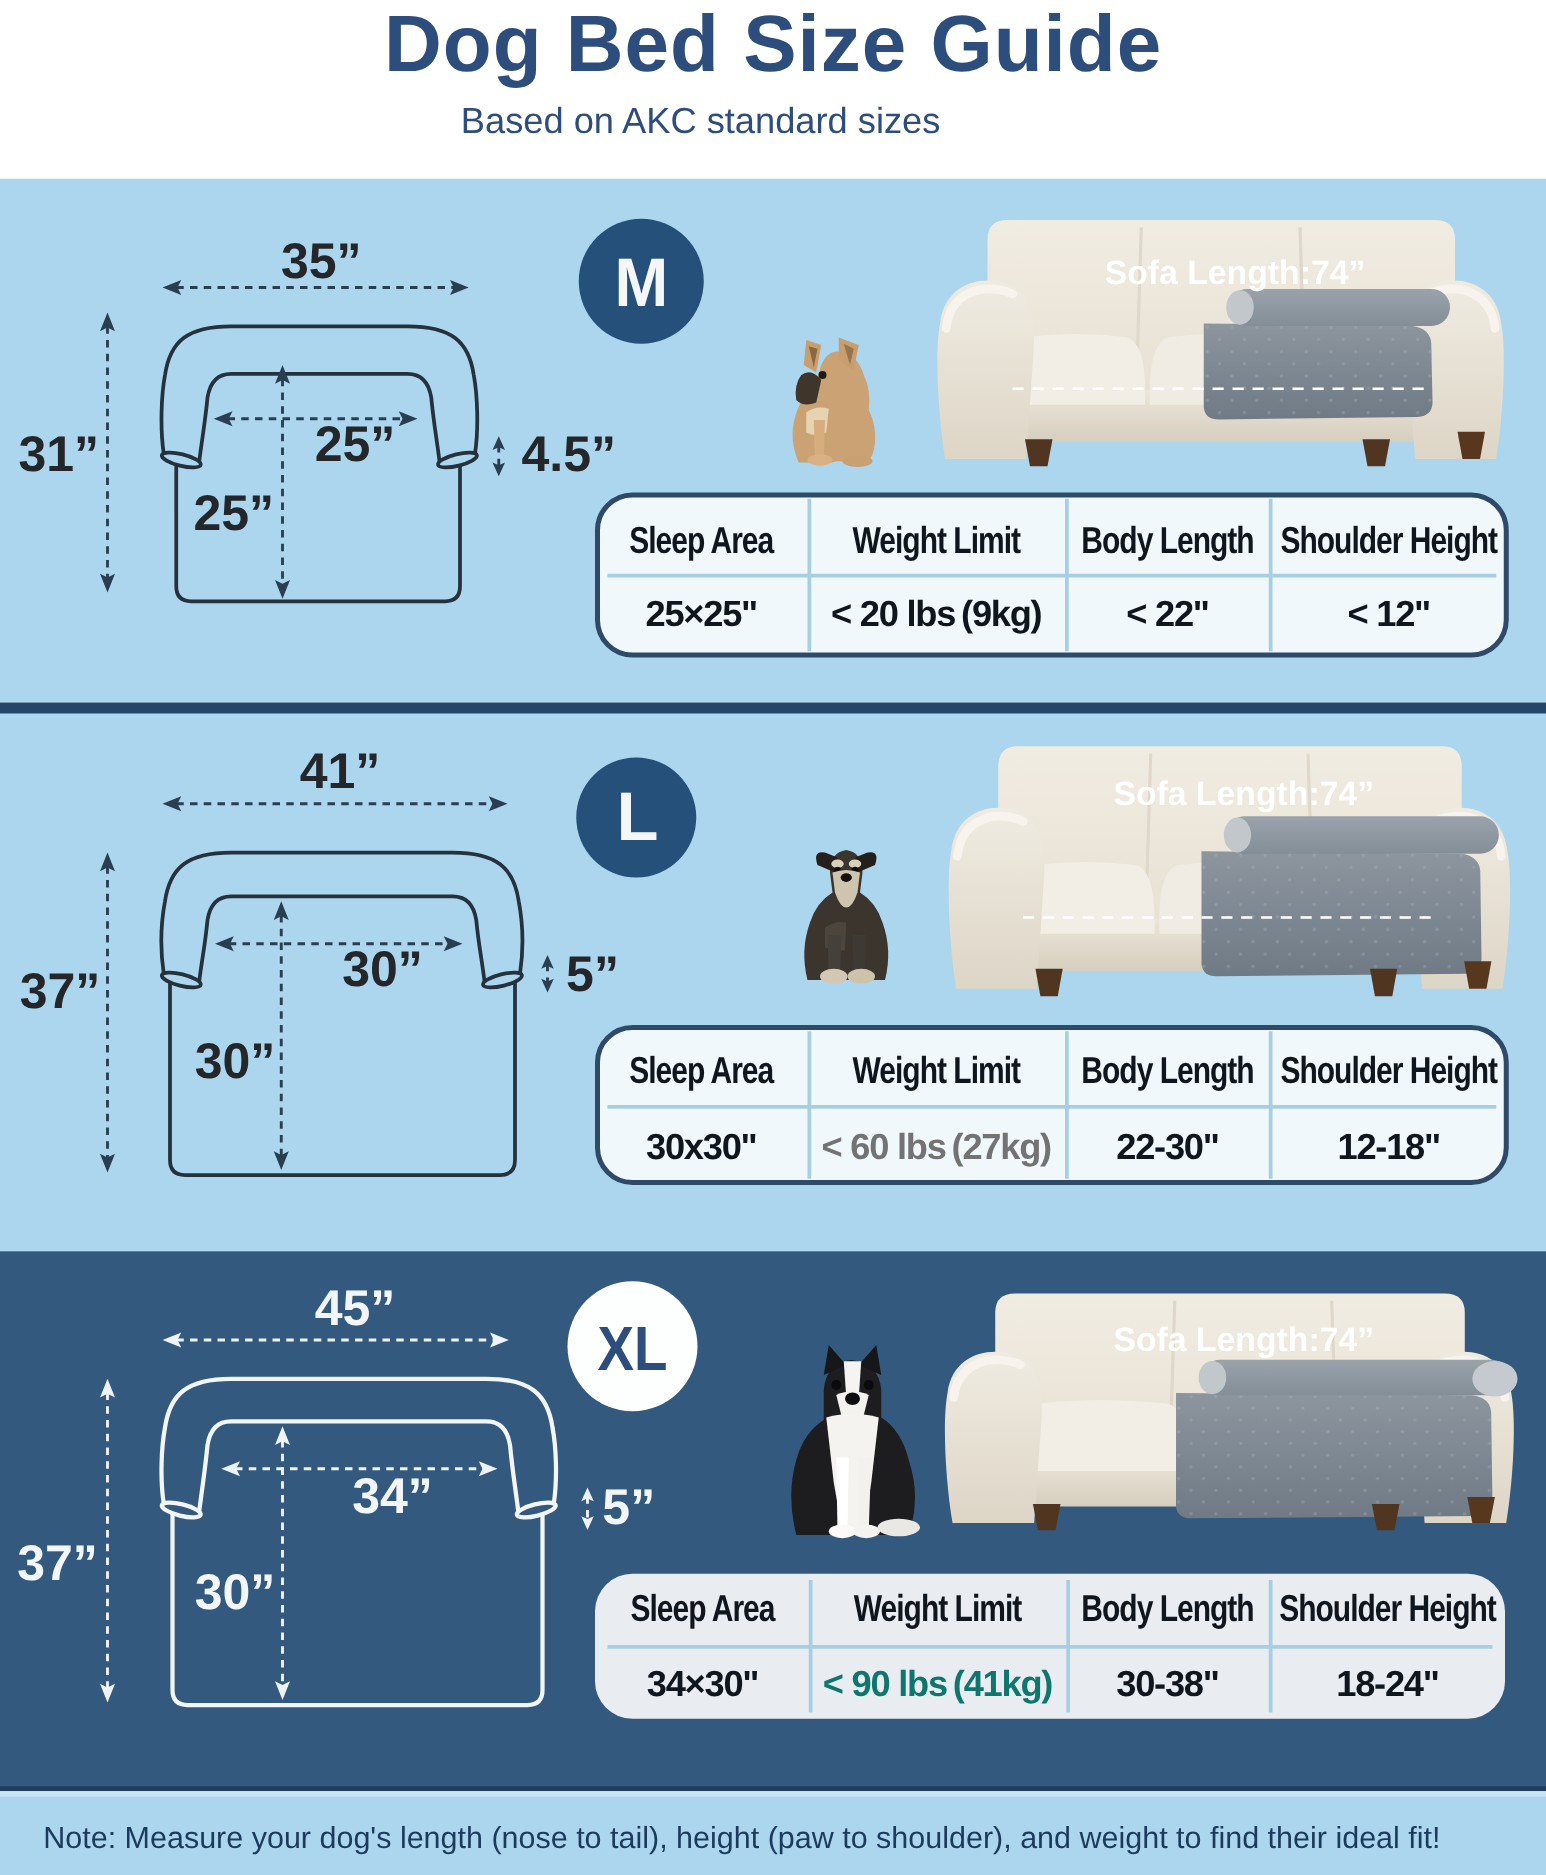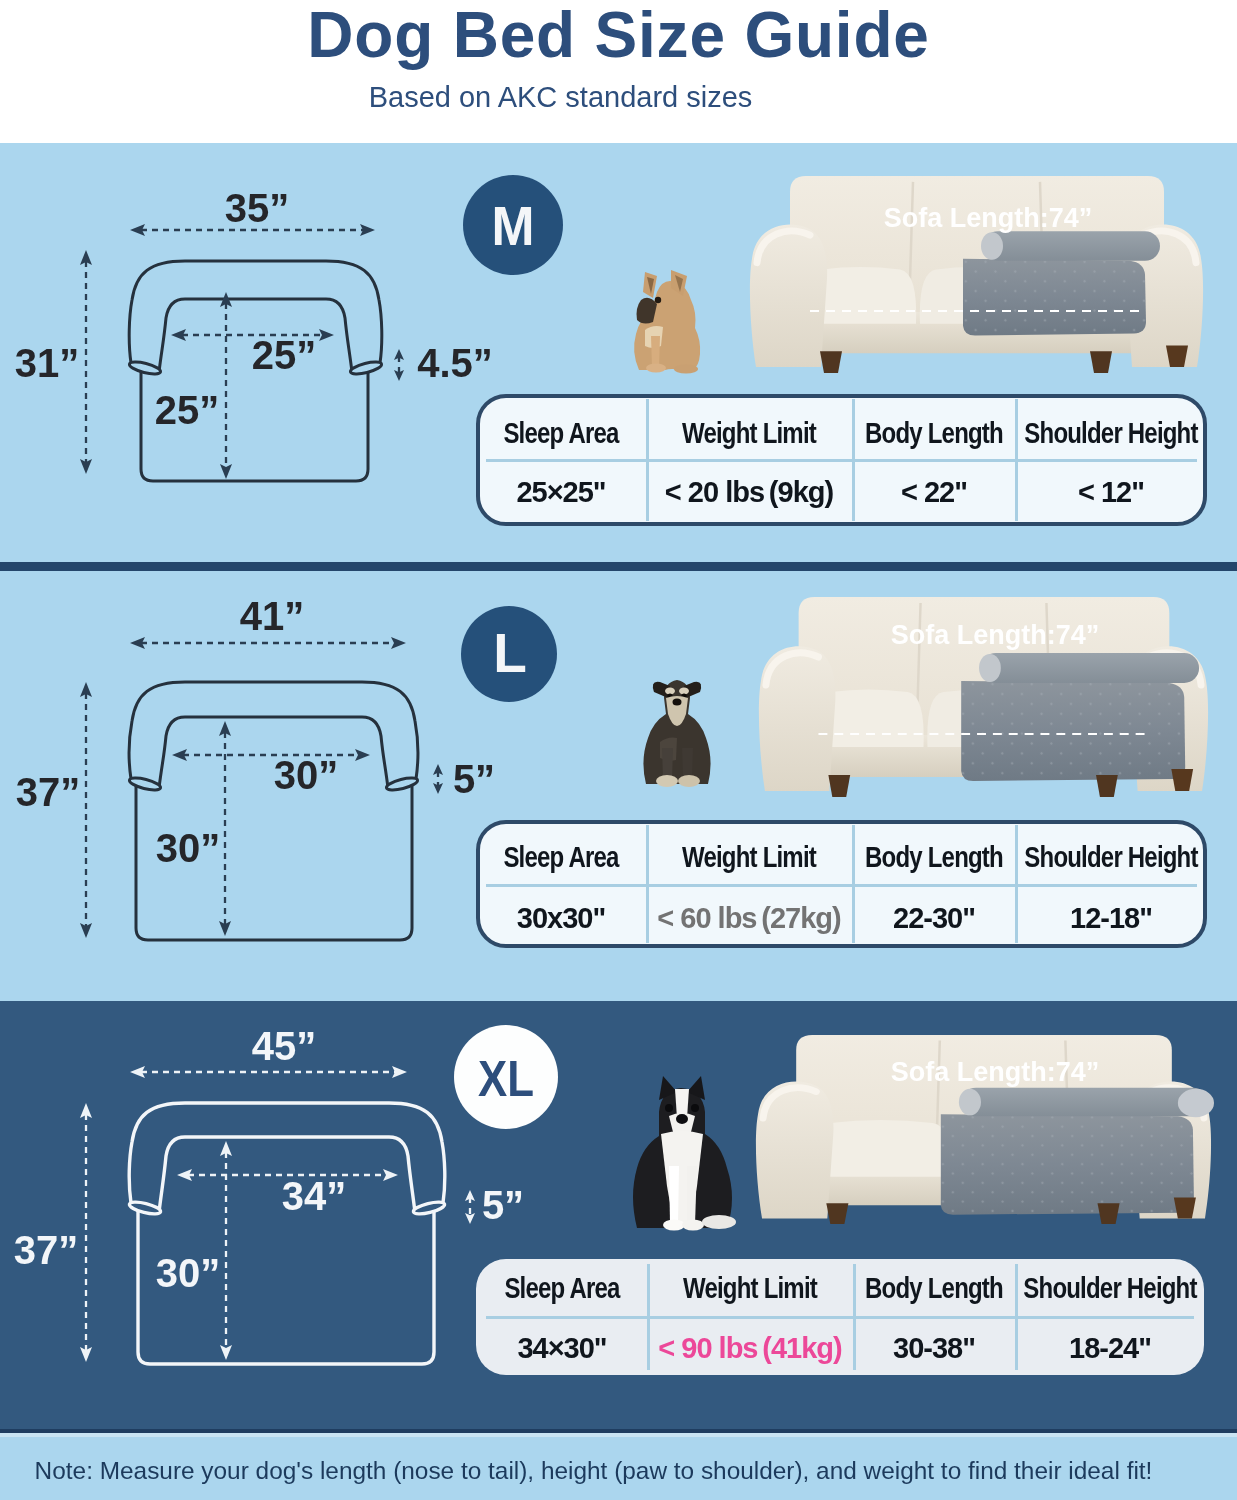--- a/index.html
+++ b/index.html
@@ -370,21 +370,21 @@
 <div style="position:absolute;left:412px;top:1271px;width:300px;text-align:center;font-size:30px;font-weight:bold;letter-spacing:-1px;color:#10161d;transform:scaleX(0.8);white-space:nowrap;">Sleep Area</div>
 
 <div style="position:absolute;left:600px;top:1271px;width:300px;text-align:center;font-size:30px;font-weight:bold;letter-spacing:-1px;color:#10161d;transform:scaleX(0.8);white-space:nowrap;">Weight Limit</div>
 
 <div style="position:absolute;left:784px;top:1271px;width:300px;text-align:center;font-size:30px;font-weight:bold;letter-spacing:-1px;color:#10161d;transform:scaleX(0.8);white-space:nowrap;">Body Length</div>
 
 <div style="position:absolute;left:960px;top:1271px;width:300px;text-align:center;font-size:30px;font-weight:bold;letter-spacing:-1px;color:#10161d;transform:scaleX(0.8);white-space:nowrap;">Shoulder Height</div>
 
 <div style="position:absolute;left:412px;top:1332px;width:300px;text-align:center;font-size:29px;font-weight:bold;letter-spacing:-1px;color:#10161d;">34×30"</div>
 
-<div style="position:absolute;left:600px;top:1332px;width:300px;text-align:center;font-size:29px;font-weight:bold;letter-spacing:-1px;color:#ec4899;">&lt; 90 lbs (41kg)</div>
+<div style="position:absolute;left:600px;top:1332px;width:300px;text-align:center;font-size:29px;font-weight:bold;letter-spacing:-1px;color:#0f766e;">&lt; 90 lbs (41kg)</div>
 
 <div style="position:absolute;left:784px;top:1332px;width:300px;text-align:center;font-size:29px;font-weight:bold;letter-spacing:-1px;color:#10161d;">30-38"</div>
 
 <div style="position:absolute;left:960px;top:1332px;width:300px;text-align:center;font-size:29px;font-weight:bold;letter-spacing:-1px;color:#10161d;">18-24"</div>
 
 <div style="position:absolute;left:0;top:1429px;width:1237px;height:4px;background:#1f3d60;"></div>
 <div style="position:absolute;left:0;top:1433px;width:1237px;height:4px;background:#c9e4f3;"></div>
 
 <div style="position:absolute;left:0;top:1437px;width:1237px;height:63px;background:#abd6ee;"></div>
 

